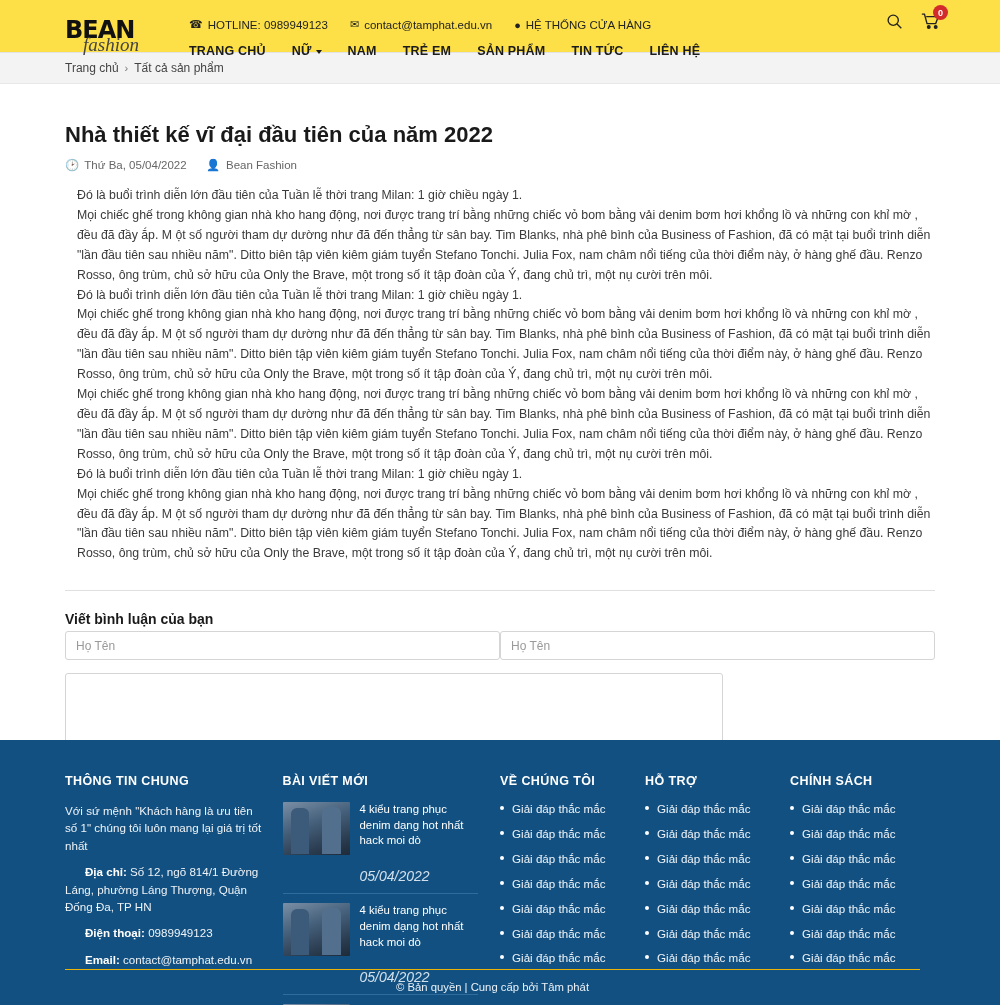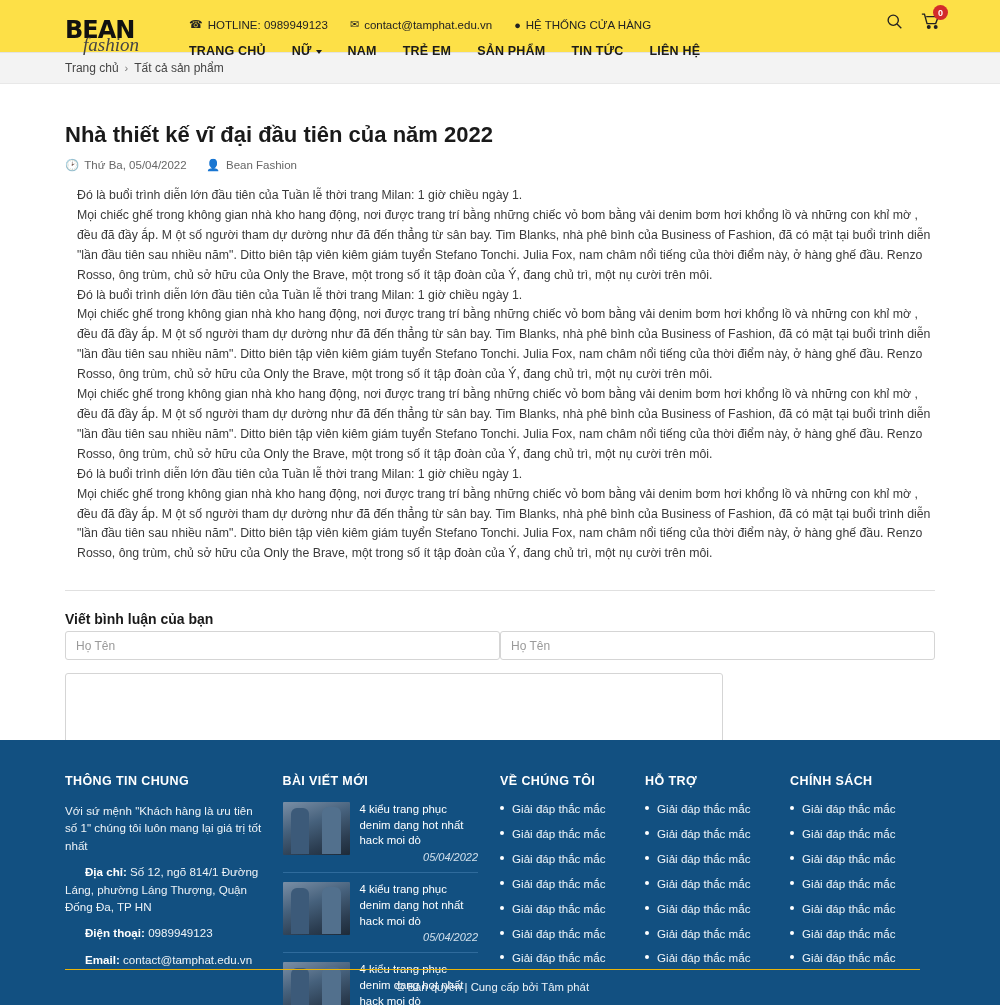--- a/index.html
+++ b/index.html
@@ -236,21 +236,21 @@
   .post-thumb::after {
     content:"";
     position:absolute;
     right:9px; top:5px;
     width:19px;height:47px;
     background:#52708d;
     border-radius:6px 6px 0 0;
   }
   .post-txt { flex:1; }
   .post-title { font-size:11.4px; line-height:1.38; color:#fff; }
-  .post-date { font-size:11px; font-style:italic; color:#d2e0ec; margin-top:2px;text-align:right; }
+  .post-date { font-size:14px; font-style:italic; color:#d2e0ec; margin-top:19px; }
   .fcol-3, .fcol-4, .fcol-5 { width:148px; padding-right:12px; }
   .flink {
     position:relative;
     padding-left:12px;
     font-size:11.6px;
     line-height:1.2;
     margin-bottom:11px;
     color:#f0f5f9;
     cursor:pointer;
   }

